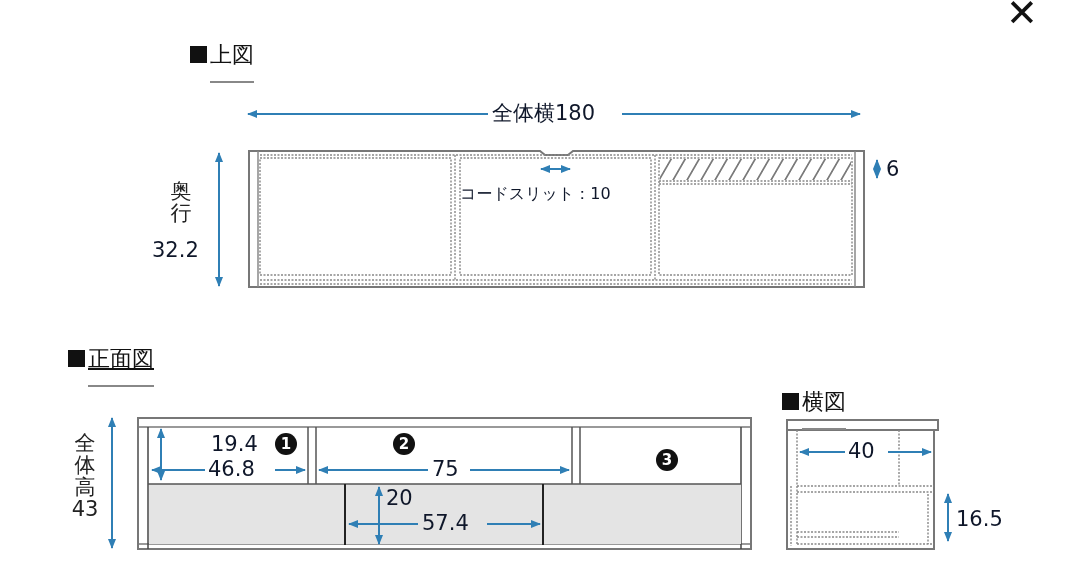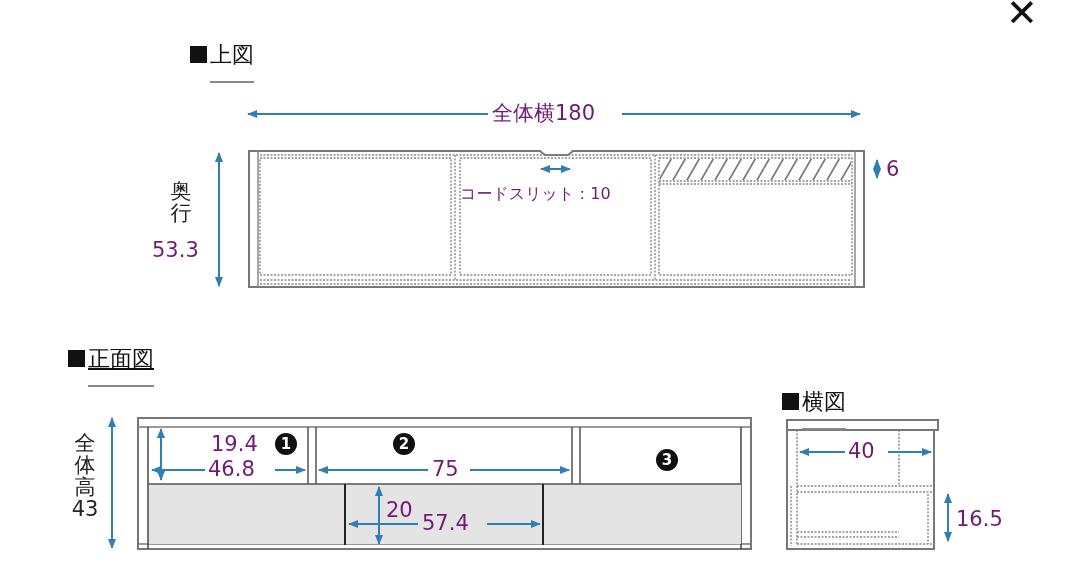--- a/index.html
+++ b/index.html
@@ -2,21 +2,21 @@
 <html><head>
 <meta charset="utf-8">
 <style>
   html, body { margin:0; padding:0; }
   body { width:1080px; height:576px; background:#ffffff; position:relative; overflow:hidden;
          font-family:"DejaVu Sans", "Liberation Sans", sans-serif; color:#222; }
   .abs { position:absolute; }
   .heading { font-size:22px; color:#111; white-space:nowrap; }
   .heading .sq { display:inline-block; width:17px; height:17px; background:#111; margin-right:3px; vertical-align:-1px; }
   .heading .ul { border-bottom:2px solid #888; padding-bottom:14px; }
-  .dimtext { font-size:21px; color:#701a75; white-space:nowrap; line-height:1; background:#fff; }
+  .dimtext { font-size:21px; color:#0f172a; white-space:nowrap; line-height:1; background:#fff; }
   .dimtext.nobg { background:transparent; }
   .vtext { font-size:21px; color:#222; line-height:1.05; text-align:center; }
   .close { font-size:38px; color:#111; line-height:1; cursor:pointer; }
   svg { position:absolute; left:0; top:0; }
   .badge { width:22px; height:22px; border-radius:50%; background:#111; color:#fff; font-size:15px; font-weight:bold;
            display:flex; align-items:center; justify-content:center; }
 </style>
 </head>
 <body>
 
@@ -112,21 +112,21 @@
 </div>
 
 <div class="abs heading" style="left:190px; top:40px;">
   <span class="sq"></span><span class="ul">上図</span>
 </div>
 <div class="abs dimtext" style="left:492px; top:103px;">全体横180</div>
 <div class="abs vtext" style="left:166px; top:180px; width:30px;">
   <div>奥</div>
   <div>行</div>
 </div>
-<div class="abs dimtext nobg" style="left:152px; top:240px;">53.3</div>
+<div class="abs dimtext nobg" style="left:152px; top:240px;">32.2</div>
 <div class="abs dimtext nobg" style="left:460px; top:186px; font-size:16px;">コードスリット：10</div>
 <div class="abs dimtext nobg" style="left:886px; top:159px;">6</div>
 
 <div class="abs heading" style="left:68px; top:344px;text-decoration:underline;">
   <span class="sq"></span><span class="ul">正面図</span>
 </div>
 <div class="abs vtext" style="left:70px; top:432px; width:30px;">
   <div>全</div>
   <div>体</div>
   <div>高</div>
@@ -135,20 +135,20 @@
 
 <div class="abs dimtext nobg" style="left:168px; top:434px;margin-left:43px;">19.4</div>
 <div class="abs badge" style="left:275px; top:433px;">1</div>
 <div class="abs dimtext" style="left:208px; top:459px;">46.8</div>
 
 <div class="abs badge" style="left:393px; top:433px;">2</div>
 <div class="abs dimtext" style="left:432px; top:459px;">75</div>
 
 <div class="abs badge" style="left:656px; top:449px;">3</div>
 
-<div class="abs dimtext nobg" style="left:386px; top:488px;margin-top:12px;">20</div>
+<div class="abs dimtext nobg" style="left:386px; top:488px;">20</div>
 <div class="abs dimtext" style="left:422px; top:513px; background:#e4e4e4;">57.4</div>
 
 <div class="abs heading" style="left:782px; top:344px;margin-top:43px;">
   <span class="sq"></span><span class="ul">横図</span>
 </div>
 <div class="abs dimtext" style="left:848px; top:441px;">40</div>
 <div class="abs dimtext nobg" style="left:956px; top:509px;">16.5</div>
 
 </body></html>

